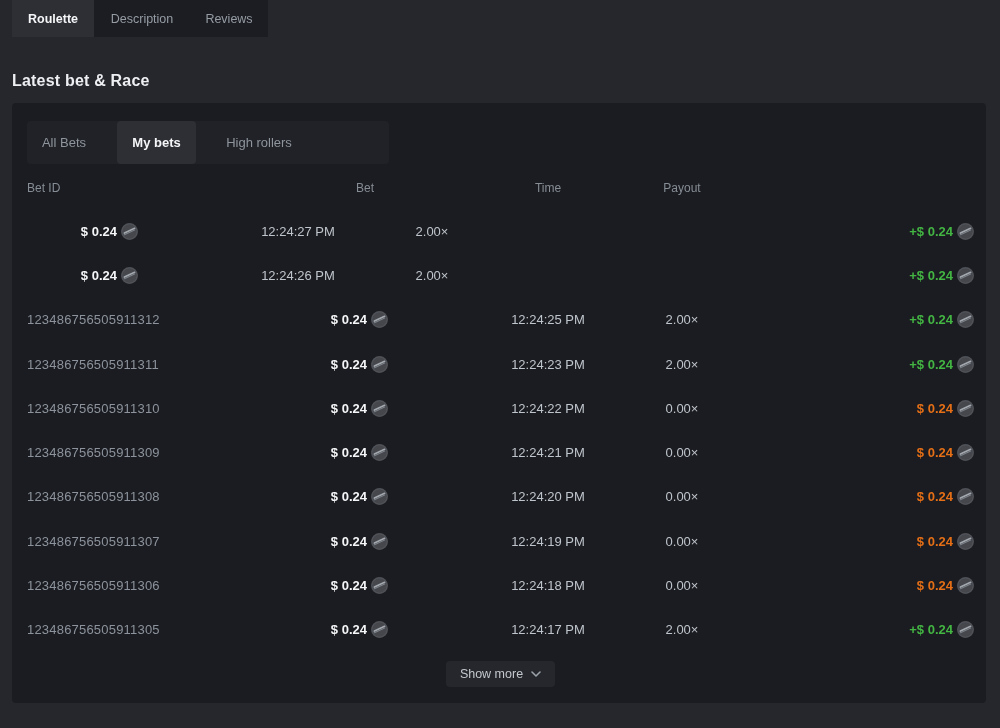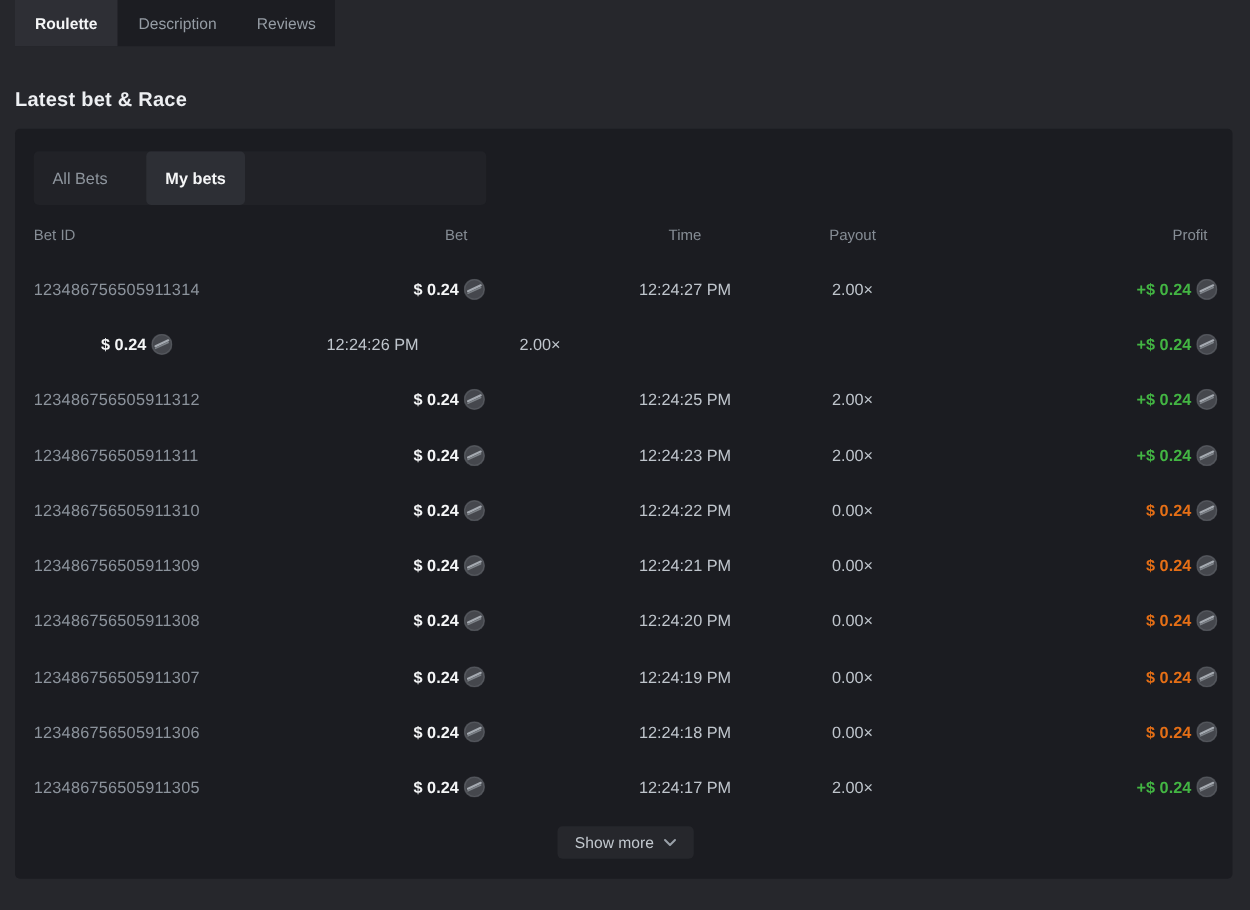--- a/index.html
+++ b/index.html
@@ -106,33 +106,32 @@
     <div class="game-tab t2">Reviews</div>
   </div>
 
   <div class="section-title">Latest bet &amp; Race</div>
 
   <div class="panel">
 
     <div class="bet-tabs">
       <div class="bet-tab b0">All Bets</div>
       <div class="bet-tab b1 active">My bets</div>
+      <div class="bet-tab b2">High rollers</div>
     </div>
 
     <div class="thead">
       <div class="cell c1">Bet ID</div>
       <div class="cell c2">Bet</div>
       <div class="cell c3">Time</div>
       <div class="cell c4">Payout</div>
-      <div class="cell c5">Profit</div>
     </div>
 
     <div class="rows">
   <div class="trow">
-    <div class="cell c1 bet-id">123486756505911314</div>
     <div class="cell c2">
       <span class="bet-amount">$ 0.24</span>
       <svg class="coin" viewBox="0 0 20 20">
         <circle cx="10" cy="10" r="10" fill="#45474d"></circle>
         <circle cx="10" cy="10" r="9" fill="none" stroke="#55585e" stroke-width="1"></circle>
         <path d="M4 11.8 L16 6.2" stroke="#a4a9b0" stroke-width="2" stroke-linecap="round" fill="none"></path>
         <path d="M4 13.8 L16 8.2" stroke="#7d8288" stroke-width="1.4" stroke-linecap="round" fill="none"></path>
       </svg>
     </div>
     <div class="cell c3 time-cell">12:24:27 PM</div>

